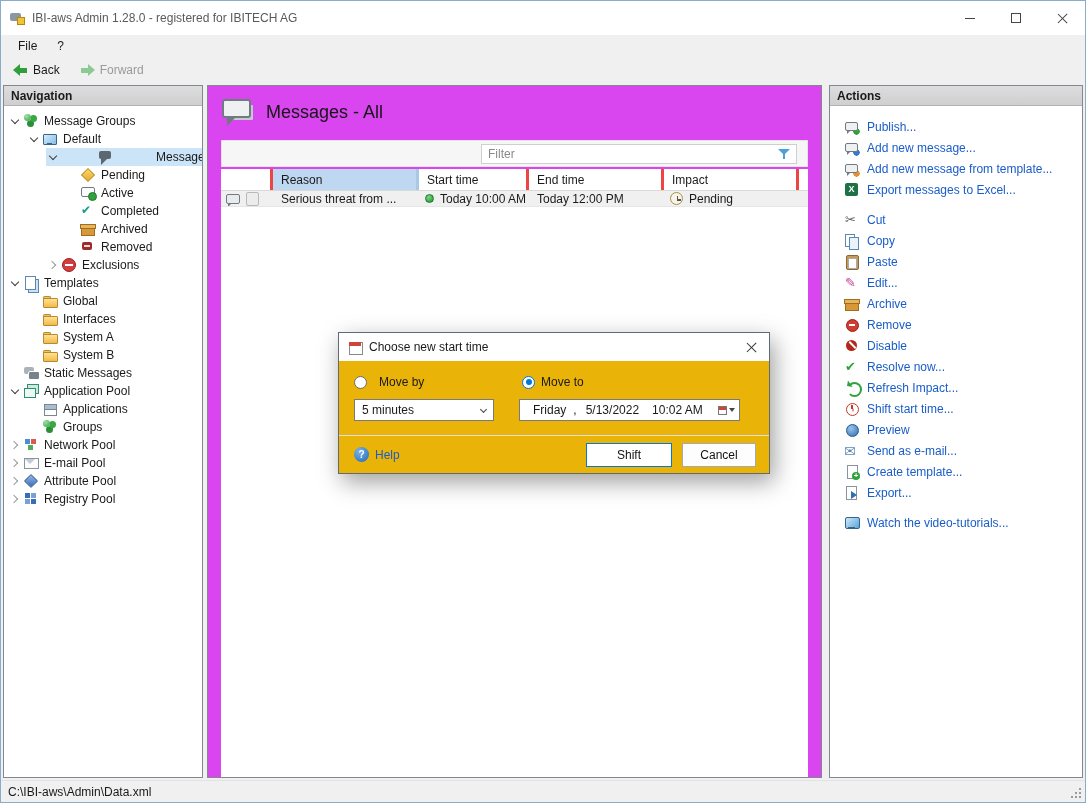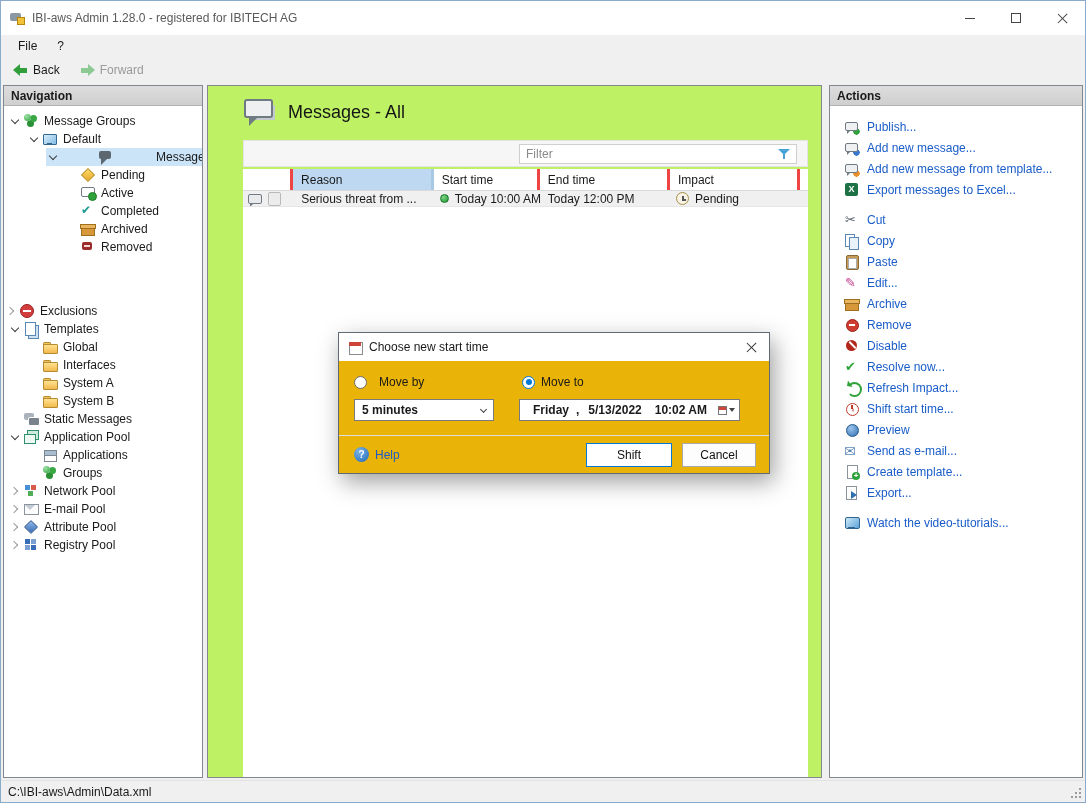--- a/index.html
+++ b/index.html
@@ -29,21 +29,21 @@
   .arr{position:relative;width:15px;height:12px;flex:none;}
   .arr-left::before{content:"";position:absolute;left:0;top:0;border:6px solid transparent;border-left:0;border-right:7px solid #2f9e3b;}
   .arr-left::after{content:"";position:absolute;left:7px;top:3.5px;width:7px;height:5px;background:#2f9e3b;}
   .arr-right::before{content:"";position:absolute;right:0;top:0;border:6px solid transparent;border-right:0;border-left:7px solid #8cc993;}
   .arr-right::after{content:"";position:absolute;right:7px;top:3.5px;width:7px;height:5px;background:#8cc993;}
   .tool-btn.disabled .tool-label{color:#9a9a9a;}
 
   
   .content{flex:1;display:flex;padding:2px;min-height:0;}
   .nav-panel{width:200px;background:#fff;border:1px solid #828790;margin-right:4px;display:flex;flex-direction:column;overflow:hidden;}
-  .center-panel{flex:1;background:#bef264;border:1px solid #828790;margin-right:7px;display:flex;flex-direction:column;overflow:hidden;padding-left:22px;}
+  .center-panel{flex:1;background:#d946ef;border:1px solid #828790;margin-right:7px;display:flex;flex-direction:column;overflow:hidden;}
   .actions-panel{width:254px;background:#fff;border:1px solid #828790;display:flex;flex-direction:column;overflow:hidden;}
   .panel-header{height:20px;background:linear-gradient(#dddddd,#cfcfcf);border-bottom:1px solid #b3b3b3;font-weight:700;padding:3px 7px;flex:none;}
 
   
   .nav-tree{padding-top:6px;flex:1;overflow:hidden;}
   .tree-row{height:18px;display:flex;align-items:center;}
   .tree-inner{display:flex;align-items:center;height:18px;flex:1;padding-right:4px;}
   .tree-inner.sel{background:var(--selection,#cce4f7);gap:37px;}
   .chev{width:15px;height:15px;position:relative;flex:none;}
   .chev.exp::before{content:"";position:absolute;left:4px;top:3.5px;width:5px;height:5px;border-right:1.5px solid #3d3d3d;border-bottom:1.5px solid #3d3d3d;transform:rotate(45deg);}
@@ -81,21 +81,21 @@
   .ti-registry::before{content:"";position:absolute;left:2px;top:2px;width:5px;height:5px;background:#3a6db8;box-shadow:6px 0 0 #7ba0d4,0 6px 0 #7ba0d4,6px 6px 0 #3a6db8;}
 
   
   .main-pad{padding:6px 13px 0 13px;display:flex;flex-direction:column;flex:1;min-height:0;}
   .main-header{display:flex;align-items:center;gap:11px;height:40px;flex:none;}
   .hdr-ic{width:34px;height:32px;position:relative;flex:none;}
   .hdr-ic::before{content:"";position:absolute;left:1px;top:3px;width:25px;height:15px;background:#eef0f2;border:2px solid #707a83;border-radius:3px;box-shadow:4px 4px 0 -2px #c3c9ce;}
   .hdr-ic::after{content:"";position:absolute;left:6px;top:20px;border:5px solid transparent;border-top-color:#707a83;border-left-color:#707a83;}
   .main-title{font-size:18px;color:#151515;}
   .filter-band{margin-top:8px;background:#f6f6f6;border:1px solid #e4e4e4;height:27px;display:flex;align-items:center;justify-content:flex-end;padding-right:10px;flex:none;}
-  .filter-box{width:278px;height:20px;background:#fff;border:1px solid #cfcfcf;display:flex;align-items:center;padding:0 5px 0 6px;}
+  .filter-box{width:316px;height:20px;background:#fff;border:1px solid #cfcfcf;display:flex;align-items:center;padding:0 5px 0 6px;}
   .filter-input{flex:1;border:none;outline:none;font:inherit;background:transparent;color:#333;min-width:0;}
   .filter-input::placeholder{color:#8a8a8a;}
   .funnel{width:14px;height:14px;position:relative;flex:none;}
   .funnel::before{content:"";position:absolute;left:1px;top:2px;border-left:6px solid transparent;border-right:6px solid transparent;border-top:6px solid #4aa3d8;}
   .funnel::after{content:"";position:absolute;left:6px;top:7px;width:2px;height:5px;background:#4aa3d8;}
   .thead{display:flex;height:22px;margin-top:2px;border-bottom:1px solid #d9d9d9;flex:none;}
   .th{display:flex;align-items:center;padding-left:8px;border-right:3px solid #ef4444;background:#fff;}
   .th.sorted{background:var(--sorted,#bdd8f0);border-right-color:#a9c8e4;}
   .th-icons{width:52px;padding:0;}
   .th-reason{width:146px;}.th-start{width:110px;}.th-end{width:135px;}.th-impact{width:135px;}
@@ -165,21 +165,21 @@
   .cal-ic::after{content:"";position:absolute;left:1px;top:2px;width:12px;height:4px;background:#cf4438;}
   .dlg-close{margin-left:auto;width:36px;height:100%;display:flex;align-items:center;justify-content:center;}
   .dlg-close .x-ic::before,.dlg-close .x-ic::after{background:#333;}
   .dlg-body{padding:13px 15px 14px 15px;}
   .dlg-radios{display:flex;align-items:center;height:16px;margin-bottom:9px;}
   .radio-item{display:flex;align-items:center;gap:6px;}
   .radio-item.first{width:168px;gap:12px;}
   .radio{width:13px;height:13px;border-radius:50%;background:#fff;border:1px solid #6a6a6a;position:relative;flex:none;}
   .radio.sel{border-color:#0078d7;}
   .radio.sel::after{content:"";position:absolute;left:2.5px;top:2.5px;width:6px;height:6px;border-radius:50%;background:#0078d7;}
-  .dlg-controls{display:flex;align-items:flex-start;font-weight:bold;}
+  .dlg-controls{display:flex;align-items:flex-start;}
   .combo{width:140px;height:22px;background:#fff;border:1px solid #7a7a7a;display:flex;align-items:center;padding-left:7px;margin-right:25px;position:relative;}
   .combo-chev{position:absolute;right:7px;top:7px;width:5px;height:5px;border-right:1.5px solid #444;border-bottom:1.5px solid #444;transform:rotate(45deg);}
   .datebox{width:221px;height:22px;background:#fff;border:1px solid #7a7a7a;display:flex;align-items:center;position:relative;}
   .dp-day{margin-left:13px;}.dp-sep{margin-left:7px;}.dp-date{margin-left:9px;}.dp-time{margin-left:13px;}
   .dp-btn{position:absolute;right:1px;top:1px;bottom:1px;width:23px;display:flex;align-items:center;justify-content:center;gap:2px;background:#fff;}
   .mini-cal{width:9px;height:9px;border:1px solid #777;background:#fff;position:relative;}
   .mini-cal::before{content:"";position:absolute;left:0;top:0;right:0;height:3px;background:#cf4438;}
   .dp-chev{width:0;height:0;border-left:3.5px solid transparent;border-right:3.5px solid transparent;border-top:4px solid #444;}
   .dlg-footer{height:38px;border-top:1px solid #dfdfdf;display:flex;align-items:center;padding:0 13px 0 15px;}
   .help-link{display:flex;align-items:center;gap:6px;color:var(--link-blue,#1a5dc8);cursor:pointer;}
@@ -280,21 +280,21 @@
               <span class="tree-label">Archived</span>
             </span>
           </div>
           <div class="tree-row" style="padding-left: 61px;">
             <span class="tree-inner">
               <span class="chev"></span>
               <span class="ti ti-removed"></span>
               <span class="tree-label">Removed</span>
             </span>
           </div>
-          <div class="tree-row" style=" margin-top: 46px;">
+          <div class="tree-row" style="padding-left: 42px;">
             <span class="tree-inner">
               <span class="chev col"></span>
               <span class="ti ti-exclusions"></span>
               <span class="tree-label">Exclusions</span>
             </span>
           </div>
           <div class="tree-row" style="padding-left: 4px;">
             <span class="tree-inner">
               <span class="chev exp"></span>
               <span class="ti ti-templates"></span>

